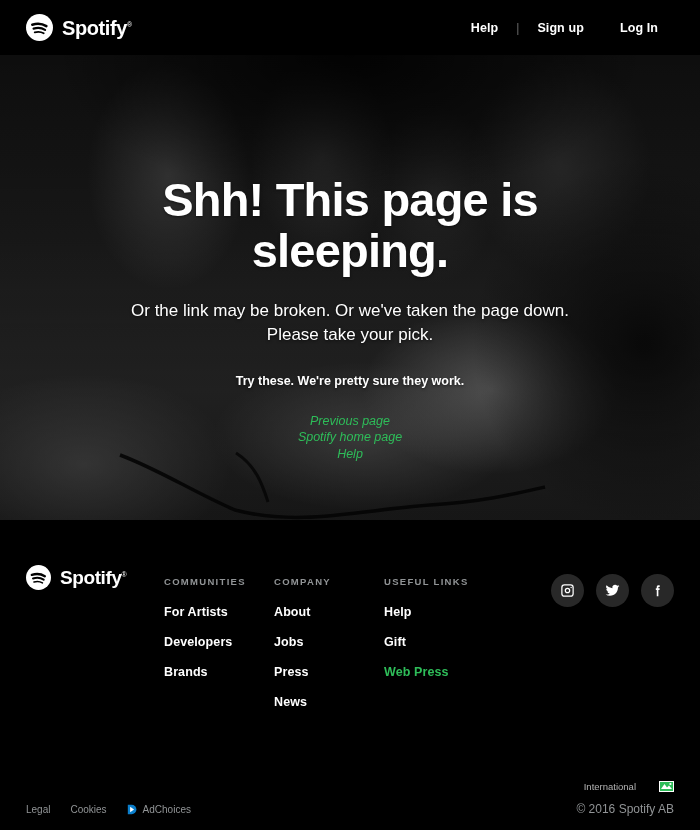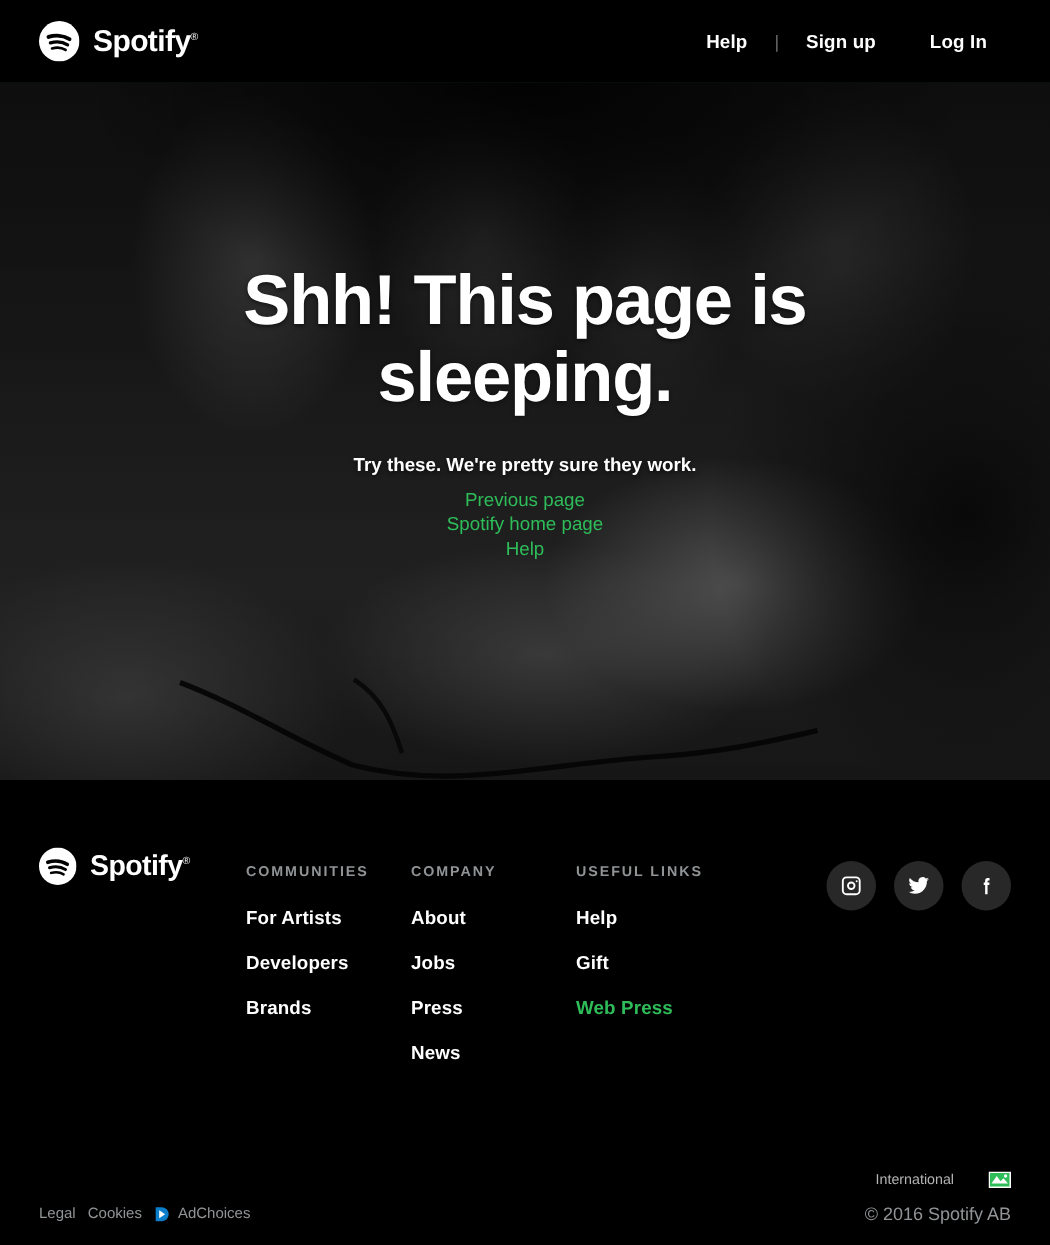--- a/index.html
+++ b/index.html
@@ -75,21 +75,21 @@
   }
   .hero-sub {
     margin-top:22px; font-size:17px; line-height:1.45; font-weight:normal;
     color:#fff; max-width:440px; margin-left:auto; margin-right:auto;
     text-shadow:0 1px 3px rgba(0,0,0,.6);
   }
   .hero-try {
     margin-top:26px; font-size:12.5px; font-weight:bold; color:#fff;
     text-shadow:0 1px 3px rgba(0,0,0,.6);
   }
-  .hero-links { margin-top:9px; }
+  .hero-links { margin-top:26px;font-style:italic; }
   .hero-links a {
     display:block; color:#2ebd59; text-decoration:none;
     font-size:12.5px; line-height:15.5px; margin-bottom:1px;
   }
 
   
   .footer { background:#000; padding:44px 26px 0 26px; position:relative; height:310px; }
   .footer-top { display:flex; align-items:flex-start; }
   .footer-brand { width:112px; flex:none; padding-top:1px; }
   .footer-brand .logo-mark { width:25px; height:25px; }
@@ -112,21 +112,21 @@
   }
   .social-btn svg { width:15px; height:15px; fill:#fff; }
 
   .footer-bottom {
     position:absolute; left:26px; right:26px; bottom:14px;
   }
   .intl-row { display:flex; justify-content:flex-end; align-items:center; gap:23px; margin-bottom:10px; }
   .intl-label { font-size:9.5px; color:#b3b3b3; }
   .flag-icon { width:15px; height:11px; display:block; }
   .legal-row { display:flex; justify-content:space-between; align-items:center; }
-  .legal-left { display:flex; align-items:center; gap:8px; }
+  .legal-left { display:flex; align-items:center; gap:20px; }
   .legal-left a { color:#919496; text-decoration:none; font-size:10px; }
   .adchoices { display:flex; align-items:center; gap:5px; }
   .adchoices svg { width:11px; height:11px; }
   .copyright { font-size:12px; color:#919496; }
 </style>
 </head>
 <body>
 
 <div class="header">
   <div class="brand">
@@ -148,20 +148,21 @@
 
 <div class="hero">
   <div class="hero-photo"></div>
   <svg class="cable" viewBox="0 0 700 465" preserveAspectRatio="none">
     <path d="M120 400 C 160 415, 195 438, 235 455 C 300 472, 360 455, 430 450 C 480 447, 510 440, 545 432" stroke="#060606" stroke-width="3.5" fill="none" opacity=".9"></path>
     <path d="M236 398 C 255 410, 262 428, 268 447" stroke="#070707" stroke-width="3" fill="none" opacity=".85"></path>
   </svg>
   <div class="hero-shade"></div>
   <div class="hero-content">
     <h1 class="hero-title">Shh! This page is sleeping.</h1>
+    <p class="hero-sub">Or the link may be broken. Or we've taken the page down. Please take your pick.</p>
     <p class="hero-try">Try these. We're pretty sure they work.</p>
     <div class="hero-links">
       <a href="#">Previous page</a>
       <a href="#">Spotify home page</a>
       <a href="#">Help</a>
     </div>
   </div>
 </div>
 
 <div class="footer">

